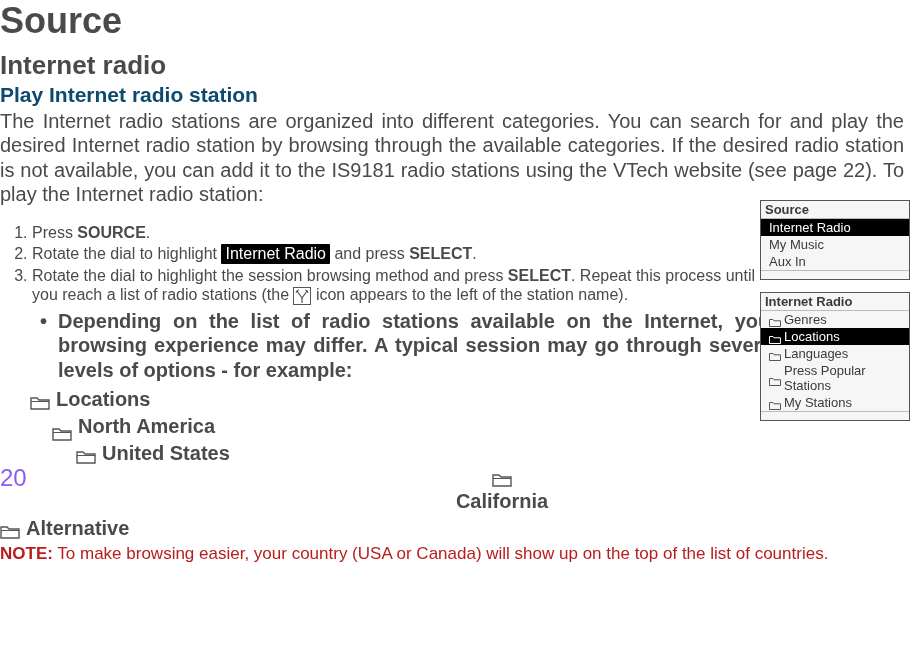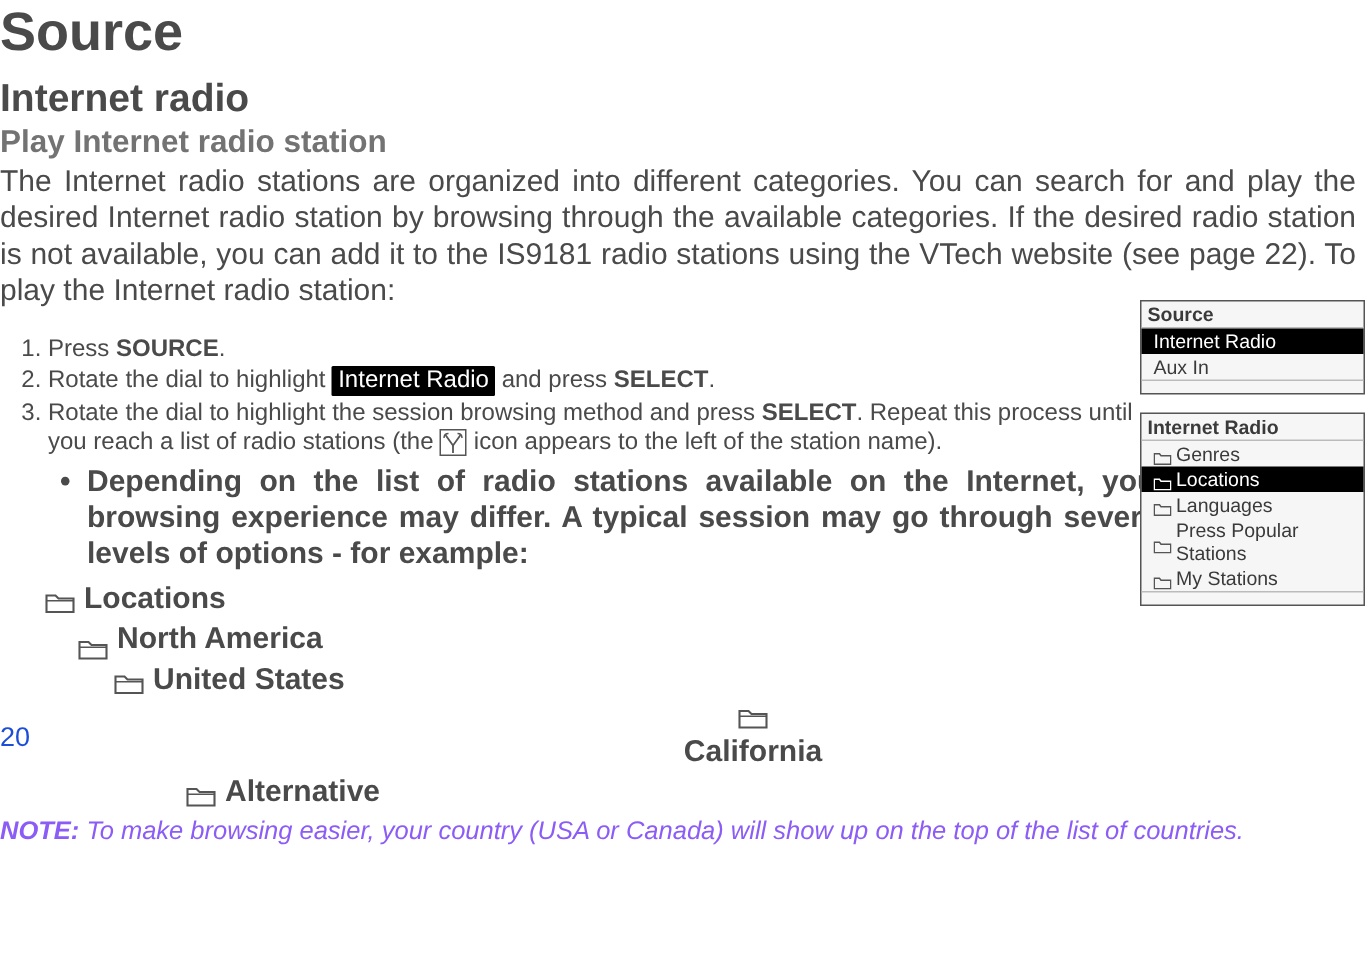--- a/index.html
+++ b/index.html
@@ -30,21 +30,21 @@
   h2.subtitle {
     font-size: 26px;
     font-weight: bold;
     margin: 0 0 2px 0;
     color: #4a4a4a;
   }
   h3.section {
     font-size: 21px;
     font-weight: bold;
     margin: 0 0 2px 0;
-    color: #737373;
+    color: #0c4a6e;
   }
   p.intro {
     font-size: 20px;
     line-height: 1.22;
     margin: 0 0 2px 0;
     text-align: justify;
     color: #4a4a4a;
   }
   ol.steps {
     margin: 16px 0 0 0;
@@ -99,41 +99,40 @@
   .tree-row {
     display: flex;
     align-items: center;
     gap: 6px;
     margin-bottom: 4px;
   }
   .ind1 { padding-left: 30px; }
   .ind2 { padding-left: 52px; align-items: flex-end; }
   .ind3 { padding-left: 76px; }
   .ind4 { padding-left: 100px; flex-direction: column; }
-  .ind5 { padding-left: 124px; }
+  .ind5 { }
   .folder-icon {
     display: inline-block;
     width: 20px;
     height: 15px;
     vertical-align: middle;
     flex-shrink: 0;
   }
   .note {
     font-size: 17px;
     margin-top: 0;
-    color: #8b5cf6;
-    font-style: italic;
+    color: #b91c1c;
   }
   .note .bold { font-weight: bold; }
   .pagenum {
     position: absolute;
     left: 0;
-    bottom: 6px;
-    font-size: 18px;
-    color: #1d4ed8;
+    bottom: 16px;
+    font-size: 24px;
+    color: #8b5cf6;
   }
 
   
   .device-screens {
     position: absolute;
     right: 6px;
     top: 200px;
     width: 148px;
   }
   .screen {
@@ -259,20 +258,21 @@
     <p class="note">
       <span class="bold">NOTE:</span><span> To make browsing easier, your country (USA or Canada) will show up on the top of the list of countries.</span>
     </p>
   </div>
 
   <div class="device-screens">
 
     <div class="screen">
       <div class="screen-title">Source</div>
       <div class="item sel">Internet Radio</div>
+      <div class="item">My Music</div>
       <div class="item">Aux In</div>
       <div class="footer"></div>
     </div>
 
     <div class="screen">
       <div class="screen-title">Internet Radio</div>
       <div class="item">
         <span class="mini-folder"><svg viewBox="0 0 12 9">
               <path d="M0.5 1.5 L4 1.5 L5 2.8 L11.5 2.8 L11.5 8.5 L0.5 8.5 Z" fill="none" stroke="#555" stroke-width="1"></path>
             </svg></span>

